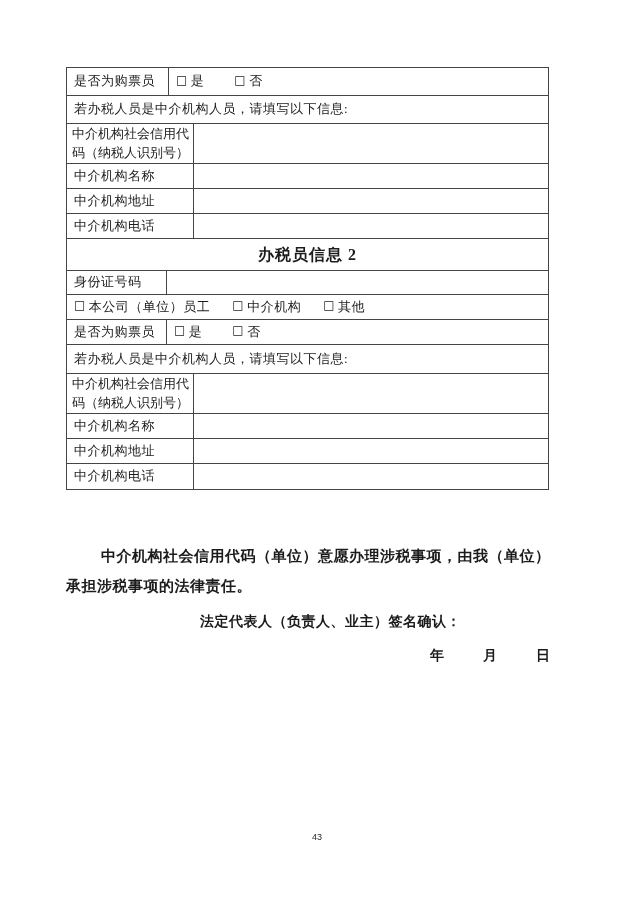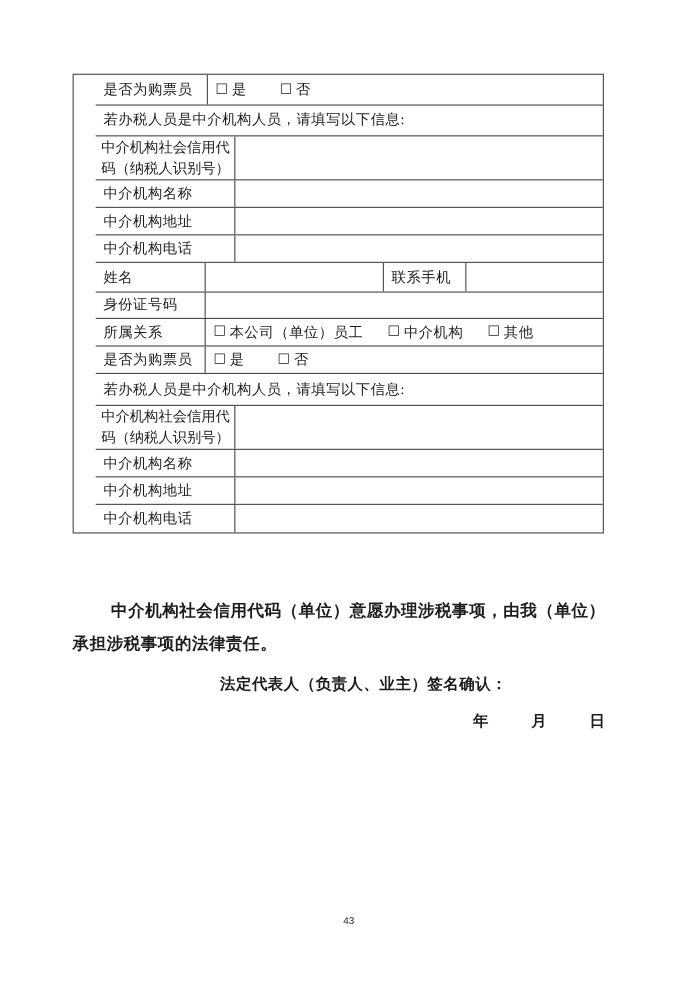--- a/index.html
+++ b/index.html
@@ -8,21 +8,21 @@
     width:634px; height:898px; position:relative;
     font-family:"Liberation Serif","DejaVu Serif",serif;
     color:#1c1c1c;
     overflow:hidden;
   }
   .doc-table {
     position:absolute; left:66px; top:67px; width:483px;
     border:1px solid #454545;
     background:#fff;
   }
-  .tr { display:flex; border-bottom:1px solid #454545;margin-left:20px; }
+  .tr { display:flex; border-bottom:1px solid #454545; }
   .tr:last-child { border-bottom:none; }
   .td {
     display:flex; align-items:center;
     padding:0 4px 0 7px;
     font-size:13px; letter-spacing:0.5px; line-height:1.45;
   }
   .td.bordered { border-right:1px solid #454545; }
   .fill { flex:1 1 auto; }
   .w102 { width:102px; flex:0 0 102px; }
   .w127 { width:127px; flex:0 0 127px; }
@@ -98,35 +98,31 @@
   <div class="tr" style="height:25px">
     <div class="td bordered w127">中介机构地址</div>
     <div class="td fill"></div>
   </div>
 
   <div class="tr" style="height:25px">
     <div class="td bordered w127">中介机构电话</div>
     <div class="td fill"></div>
   </div>
 
+  <div class="tr" style="height:32px">
+    <div class="td section-title-cell">办税员信息 2</div>
+  </div>
 
-  <div class="tr" style="height:27px">
-    <div class="td bordered w100">姓名</div>
-    <div class="td bordered w162"></div>
-    <div class="td bordered w75">联系手机</div>
-    <div class="td fill"></div>
-  </div>
 
   <div class="tr" style="height:24px">
     <div class="td bordered w100">身份证号码</div>
     <div class="td fill"></div>
   </div>
 
   <div class="tr" style="height:25px">
-    <div class="td bordered w100">所属关系</div>
     <div class="td fill">
       <span class="opt gap22">
         <span class="cb">□</span>
           <span>本公司（单位）员工</span>
       </span>
       <span class="opt gap22">
         <span class="cb">□</span>
           <span>中介机构</span>
       </span>
       <span class="opt">

